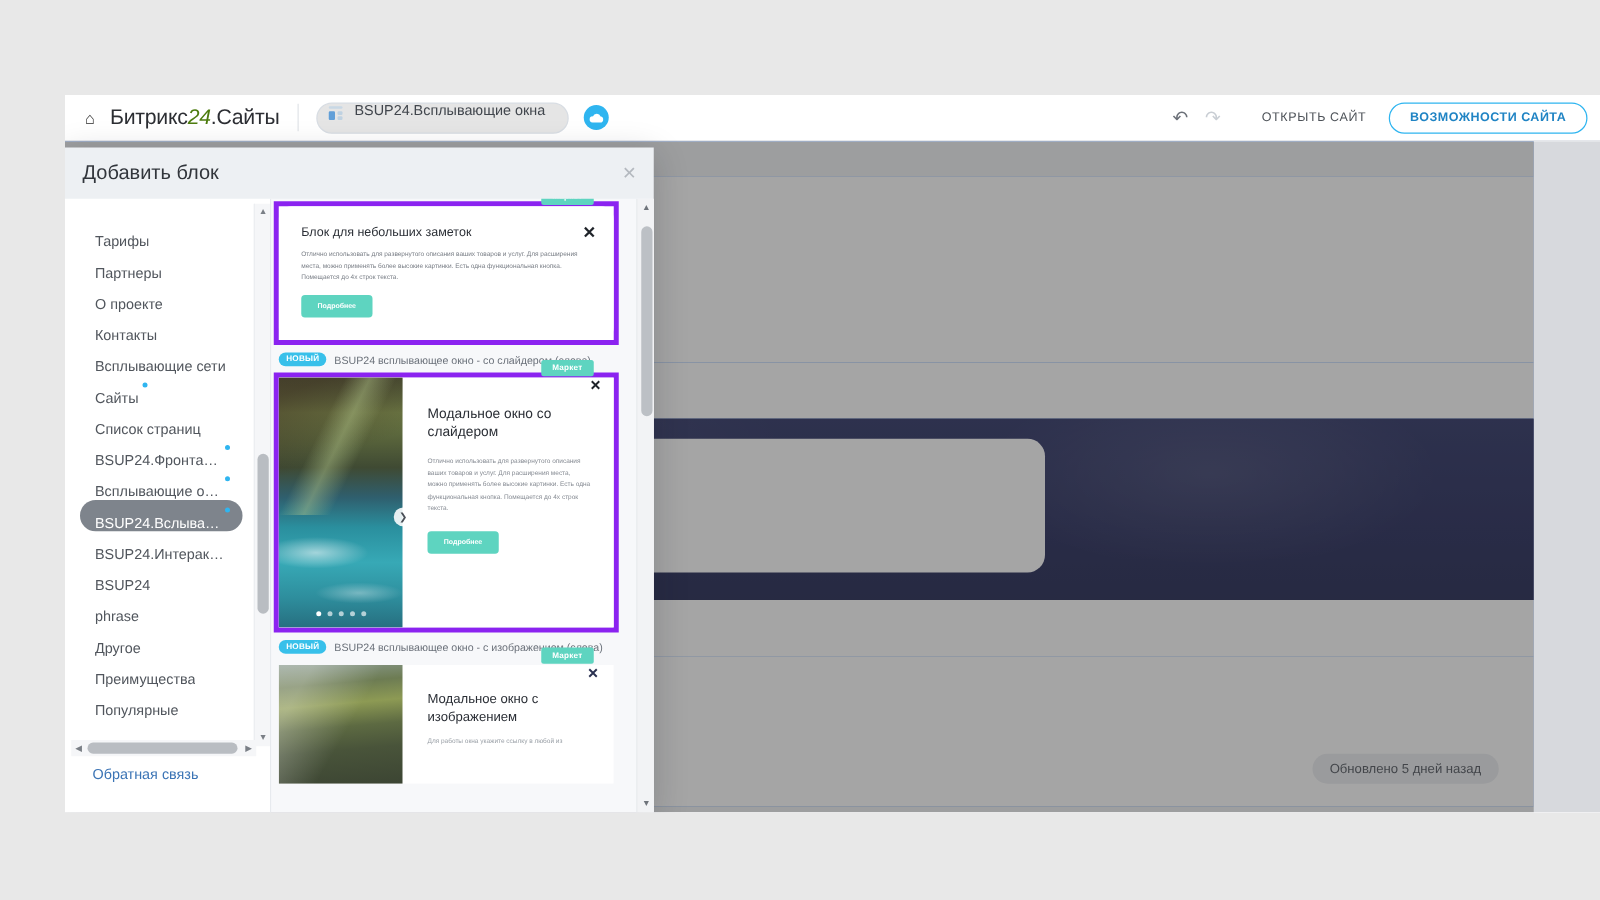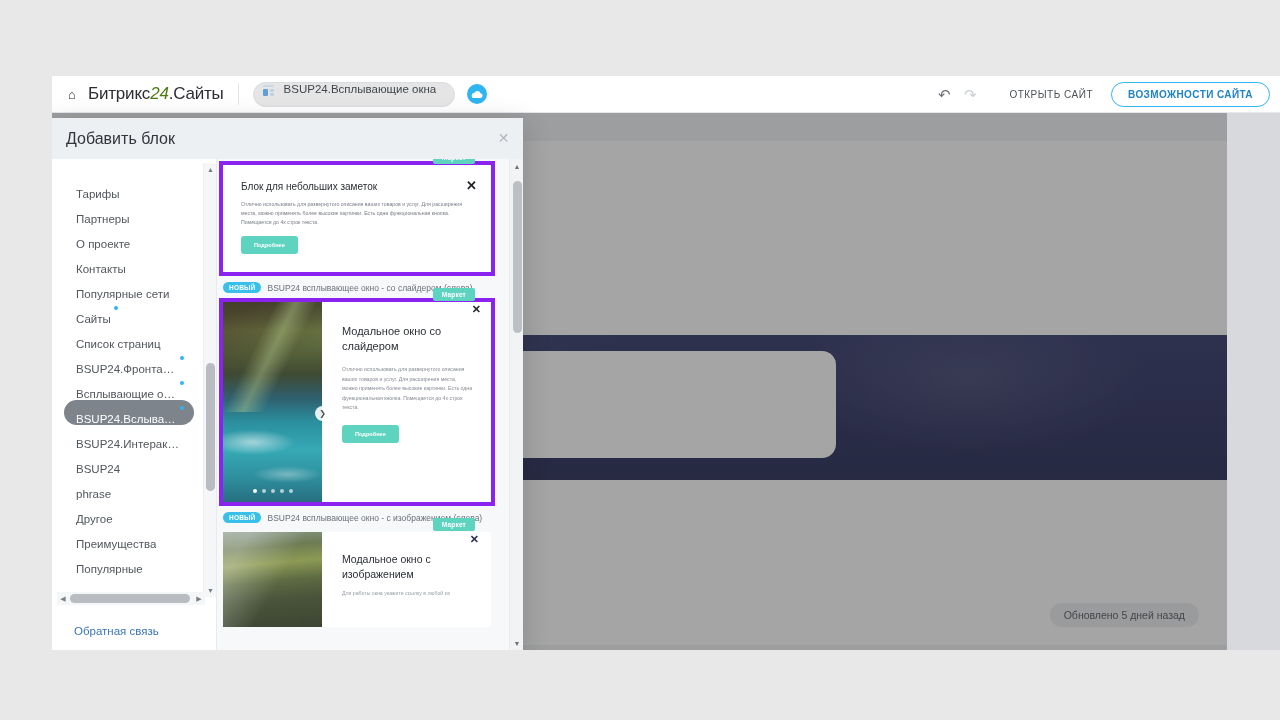--- a/index.html
+++ b/index.html
@@ -216,21 +216,21 @@
     display:flex; align-items:center; justify-content:center;
     font-size:7px; color:#7a7f86;
   }
   #cat-hscroll .arrow-l { left:0; }
   #cat-hscroll .arrow-r { right:0; }
   #cat-hthumb {
     position:absolute; left:13px; top:2px; width:120px; height:9px;
     background:#b9bdc2; border-radius:5px;
   }
   #feedback-link {
-    position: absolute; left: 22px; bottom: 13px;
+    position: absolute; left: 22px; bottom: 24px;
     font-size: 11.5px; color: #3b74b5; cursor: pointer;
   }
 
   
   #preview-panel {
     width: 306px; height: 491px; background: #f7f8fa;
     position: relative; overflow: hidden;
   }
   #preview-scroll { position:absolute; left:0; top:0; width:292px; height:491px; }
 
@@ -421,21 +421,21 @@
             <div class="cat-item">
               <span class="cat-label">Партнеры</span>
             </div>
             <div class="cat-item">
               <span class="cat-label">О проекте</span>
             </div>
             <div class="cat-item">
               <span class="cat-label">Контакты</span>
             </div>
             <div class="cat-item">
-              <span class="cat-label">Популярные сети</span>
+              <span class="cat-label">Всплывающие сети</span>
             </div>
             <div class="cat-item">
               <span class="cat-label">Сайты</span>
               <span class="dot"></span>
             </div>
             <div class="cat-item">
               <span class="cat-label">Список страниц</span>
             </div>
             <div class="cat-item">
               <span class="cat-label">BSUP24.Фронтальны…</span>

